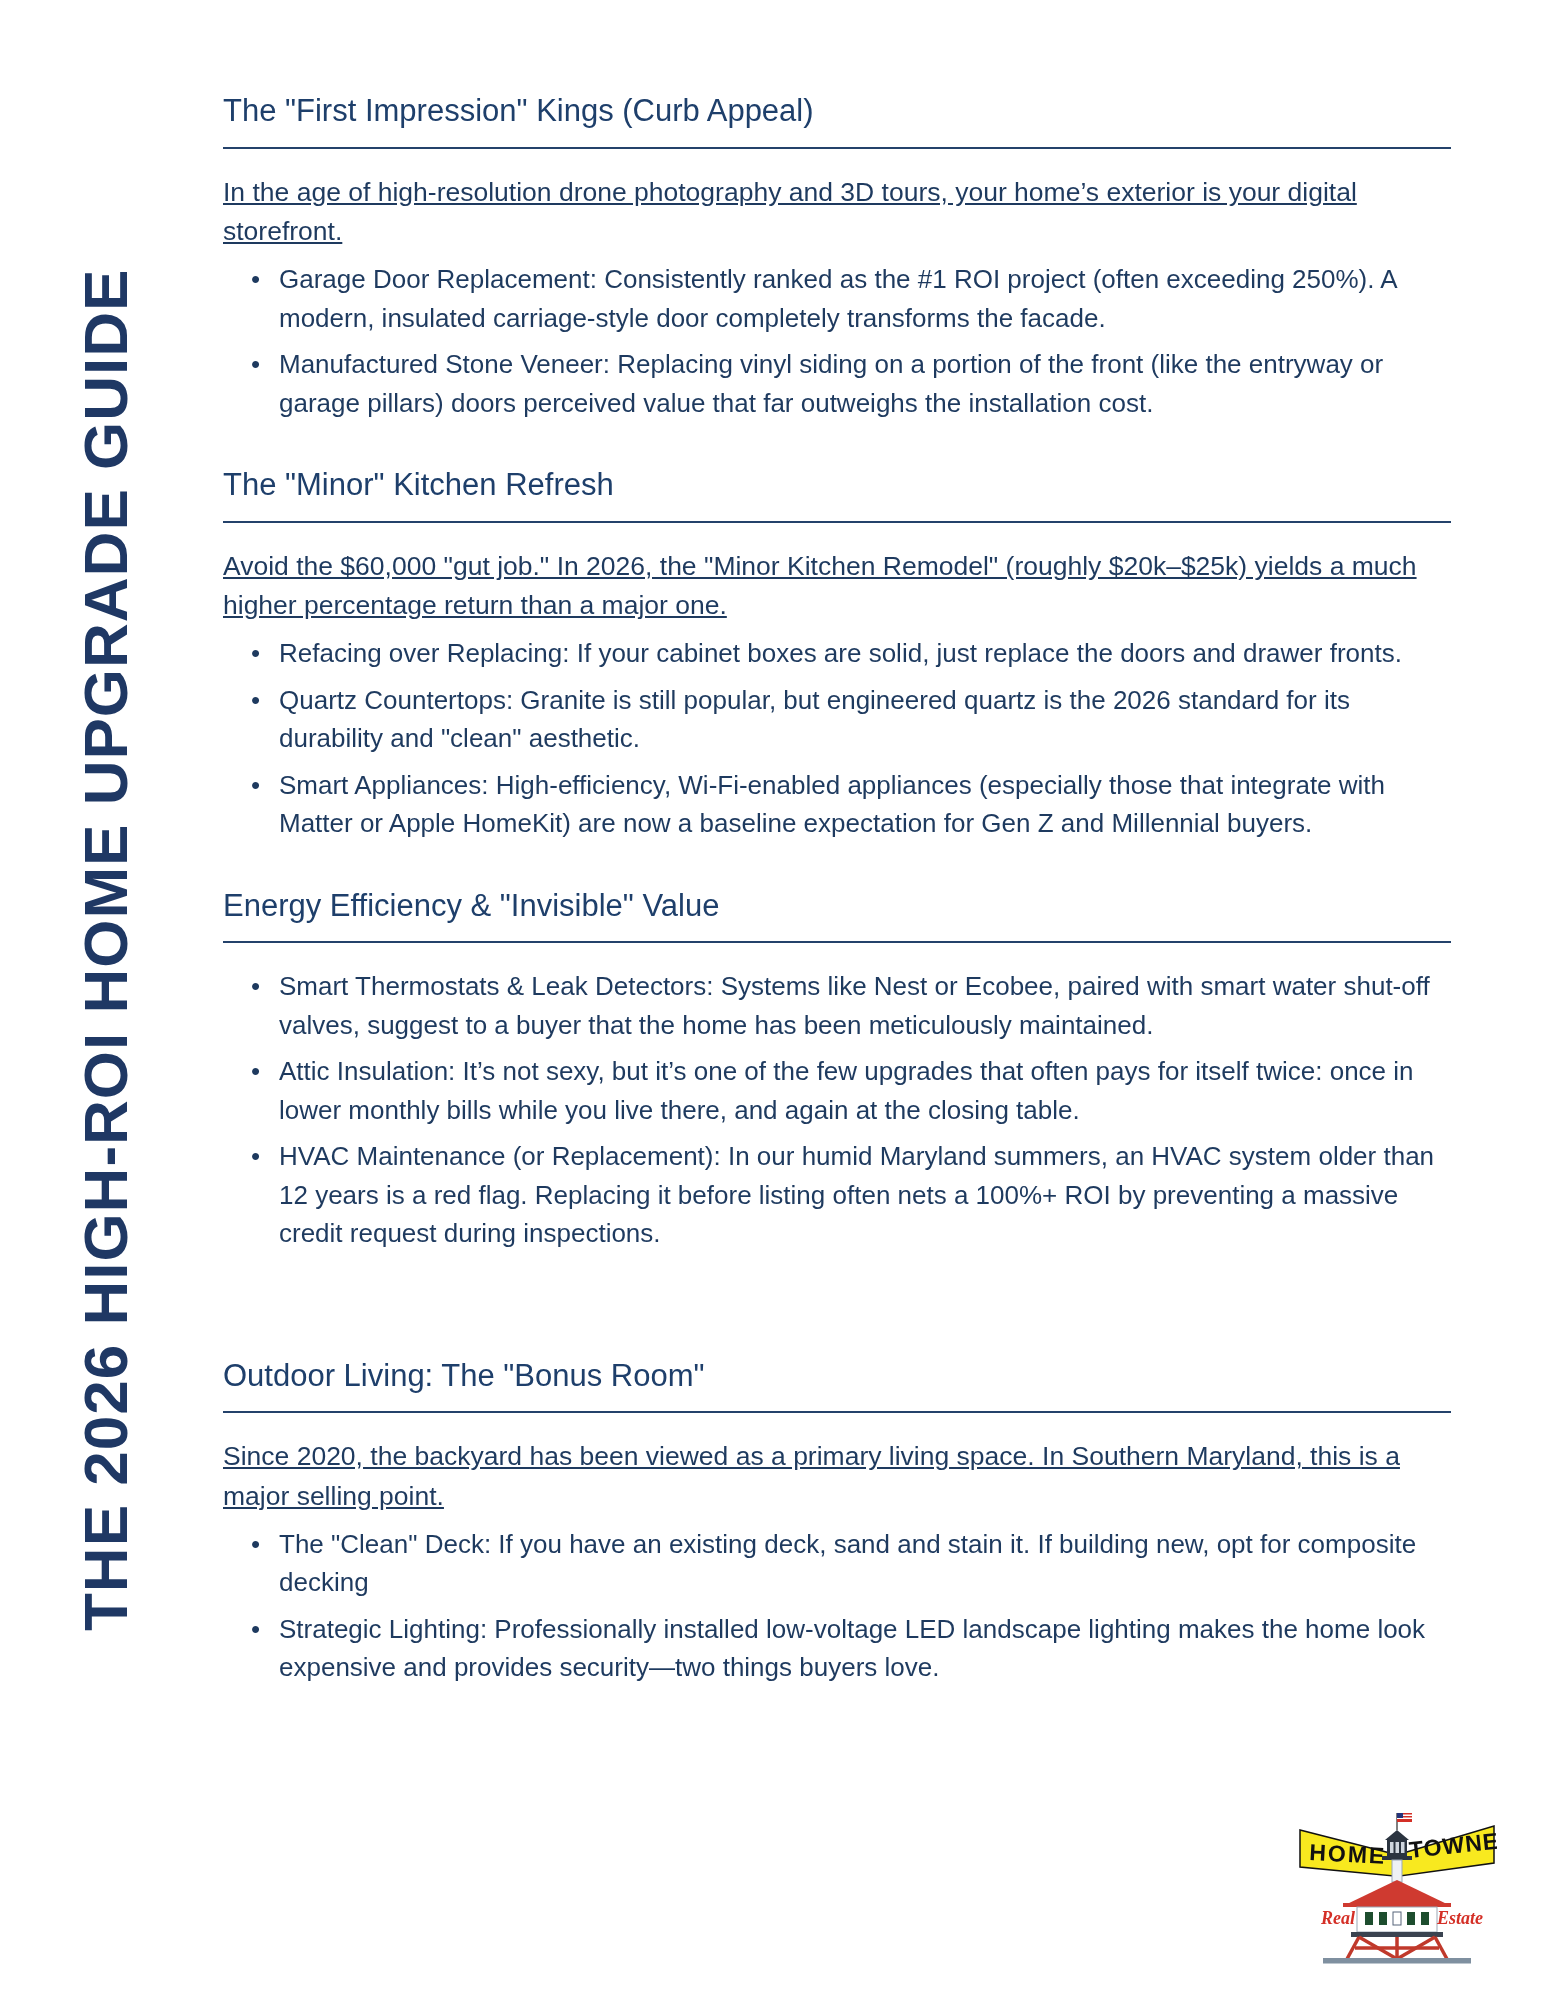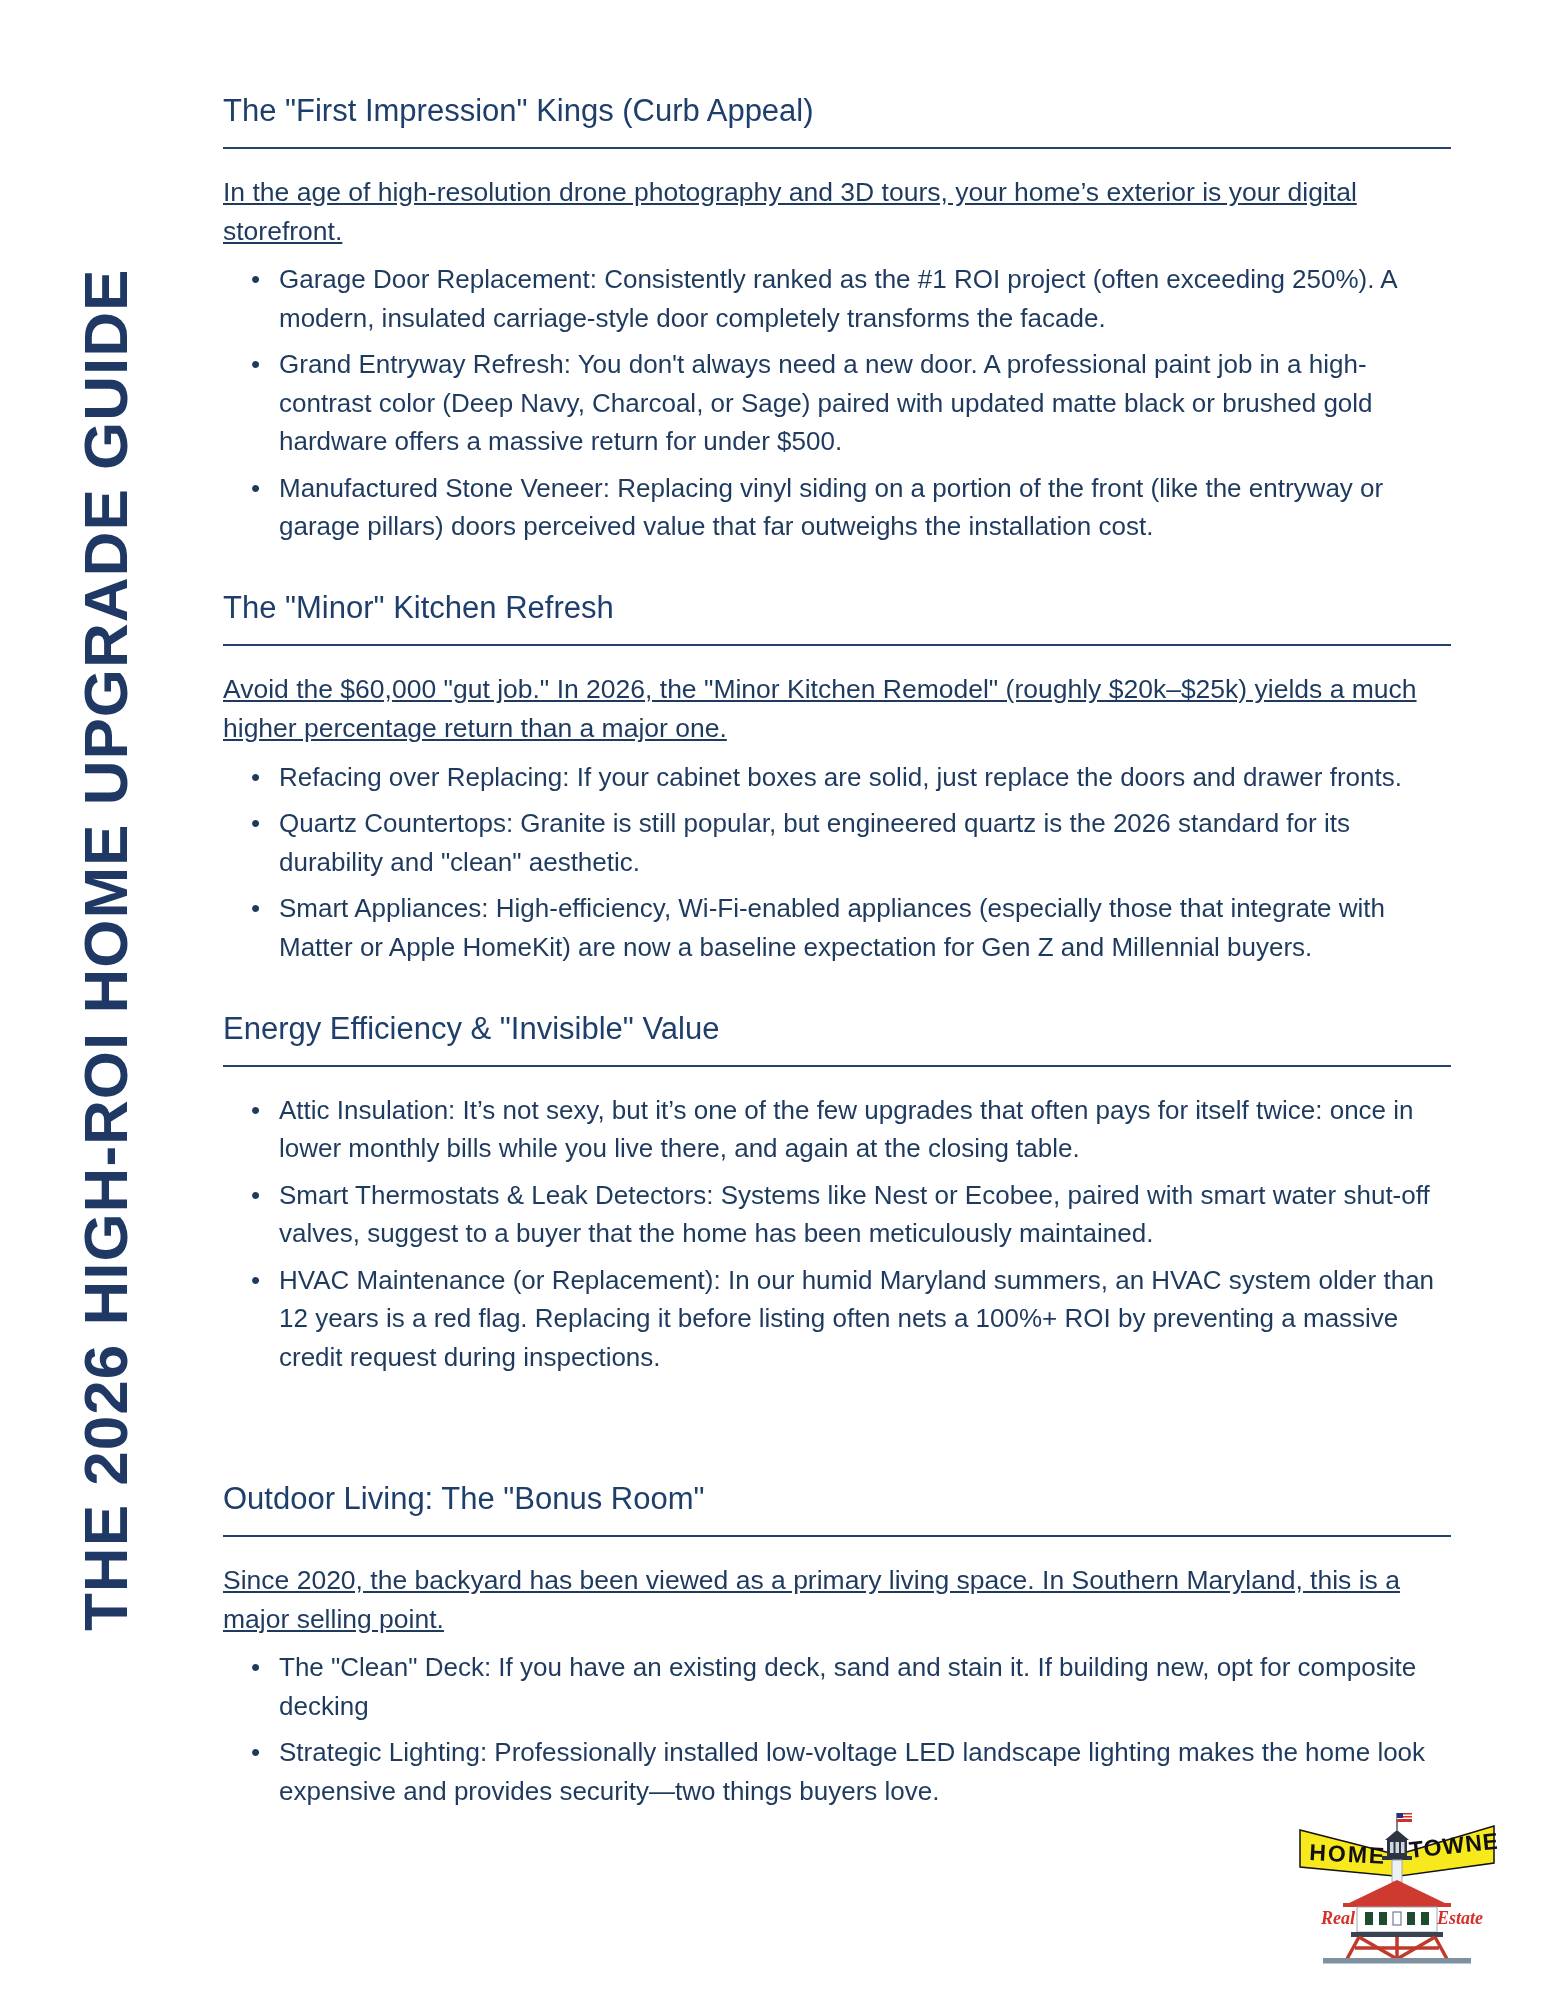--- a/index.html
+++ b/index.html
@@ -90,42 +90,41 @@
   <div class="vertical-title">THE 2026 HIGH-ROI HOME UPGRADE GUIDE</div>
 
   <div class="content">
 
     <div class="section">
       <h2 class="section-heading">The "First Impression" Kings (Curb Appeal)</h2>
       <hr class="section-rule">
       <p class="section-intro">In the age of high-resolution drone photography and 3D tours, your home’s exterior is your digital storefront.</p>
       <ul class="bullet-list">
         <li class="bullet-item">Garage Door Replacement: Consistently ranked as the #1 ROI project (often exceeding 250%). A modern, insulated carriage-style door completely transforms the facade.</li>
-        <li class="bullet-item">Grand Entryway Refresh: You don't always need a new door. A professional paint job in a high-contrast color (Deep Navy, Charcoal, or Sage) paired with updated matte black or brushed gold hardware offers a massive return for under $500.</li>
         <li class="bullet-item">Manufactured Stone Veneer: Replacing vinyl siding on a portion of the front (like the entryway or garage pillars) doors perceived value that far outweighs the installation cost.</li>
       </ul>
     </div>
 
     <div class="section">
       <h2 class="section-heading">The "Minor" Kitchen Refresh</h2>
       <hr class="section-rule">
       <p class="section-intro">Avoid the $60,000 "gut job." In 2026, the "Minor Kitchen Remodel" (roughly $20k–$25k) yields a much higher percentage return than a major one.</p>
       <ul class="bullet-list">
         <li class="bullet-item">Refacing over Replacing: If your cabinet boxes are solid, just replace the doors and drawer fronts.</li>
         <li class="bullet-item">Quartz Countertops: Granite is still popular, but engineered quartz is the 2026 standard for its durability and "clean" aesthetic.</li>
         <li class="bullet-item">Smart Appliances: High-efficiency, Wi-Fi-enabled appliances (especially those that integrate with Matter or Apple HomeKit) are now a baseline expectation for Gen Z and Millennial buyers.</li>
       </ul>
     </div>
 
     <div class="section">
       <h2 class="section-heading">Energy Efficiency &amp; "Invisible" Value</h2>
       <hr class="section-rule">
       <ul class="bullet-list">
+        <li class="bullet-item">Smart Thermostats &amp; Leak Detectors: Systems like Nest or Ecobee, paired with smart water shut-off valves, suggest to a buyer that the home has been meticulously maintained.</li>
         <li class="bullet-item">Attic Insulation: It’s not sexy, but it’s one of the few upgrades that often pays for itself twice: once in lower monthly bills while you live there, and again at the closing table.</li>
-        <li class="bullet-item">Smart Thermostats &amp; Leak Detectors: Systems like Nest or Ecobee, paired with smart water shut-off valves, suggest to a buyer that the home has been meticulously maintained.</li>
         <li class="bullet-item">HVAC Maintenance (or Replacement): In our humid Maryland summers, an HVAC system older than 12 years is a red flag. Replacing it before listing often nets a 100%+ ROI by preventing a massive credit request during inspections.</li>
       </ul>
     </div>
 
     <div class="section outdoor">
       <h2 class="section-heading">Outdoor Living: The "Bonus Room"</h2>
       <hr class="section-rule">
       <p class="section-intro">Since 2020, the backyard has been viewed as a primary living space. In Southern Maryland, this is a major selling point.</p>
       <ul class="bullet-list">
         <li class="bullet-item">The "Clean" Deck: If you have an existing deck, sand and stain it. If building new, opt for composite decking</li>

